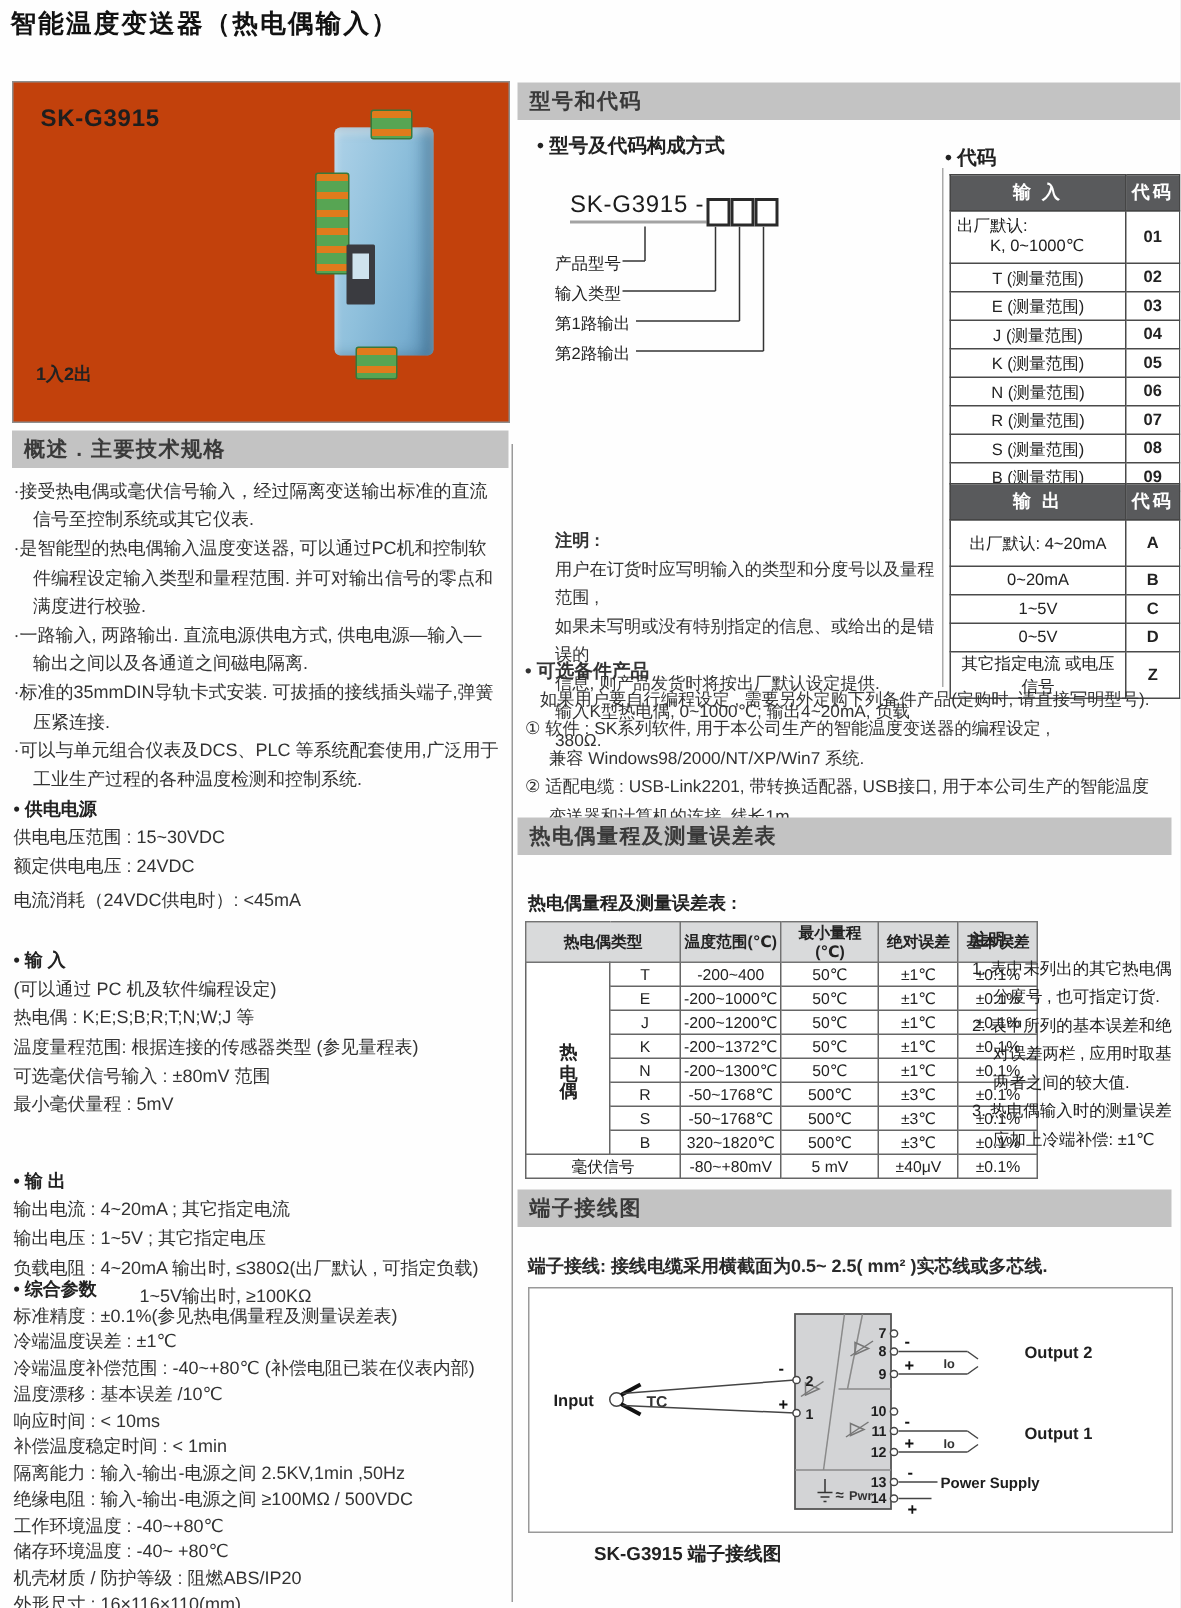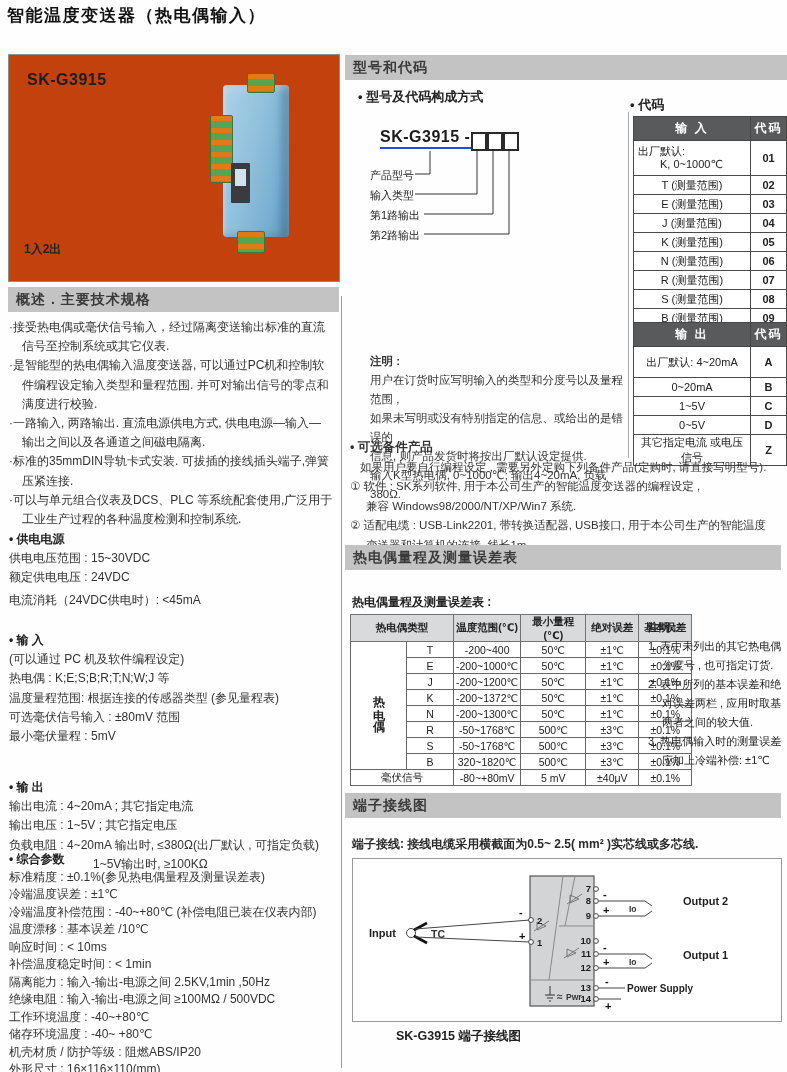--- a/index.html
+++ b/index.html
@@ -49,22 +49,22 @@
   #output-text{left:9px;top:778px;width:334px;}
   #general-text{left:9px;top:851px;width:334px;line-height:17.5px;}
 
   
   .sub-title{position:absolute;font-size:13px;font-weight:bold;color:#222;}
   #construction-title{left:358px;top:88px;}
   #codes-title{left:630px;top:96px;}
 
   
   .model-diagram{position:absolute;left:368px;top:118px;width:258px;height:132px;}
-  .md-code{position:absolute;left:12px;top:10px;font-size:16px;font-weight:bold;color:#1c1c1c;
-           border-bottom:2px solid #1d4ed8;padding:0 3px 1px 0;letter-spacing:.5px;}
+  .md-code{position:absolute;left:12px;top:10px;font-size:16px;font-weight:normal;color:#1c1c1c;
+           border-bottom:2px solid #a3a3a3;padding:0 3px 1px 0;letter-spacing:.5px;}
   .md-box{position:absolute;top:14px;width:12px;height:15px;border:2px solid #2a2a2a;background:#fff;}
   #md-box1{left:103px;} #md-box2{left:119px;} #md-box3{left:135px;}
   .md-label{position:absolute;left:2px;font-size:11px;color:#222;}
   #md-l0{top:50px;} #md-l1{top:70px;text-align:center;} #md-l2{top:90px;} #md-l3{top:110px;}
   .md-lines{position:absolute;left:0;top:0;}
 
   
   .code-table{position:absolute;border-collapse:collapse;font-size:11px;color:#222;background:#fff;}
   #input-code-table{left:633px;top:116px;padding-left:28px;}
   #output-code-table{left:633px;top:322px;}

